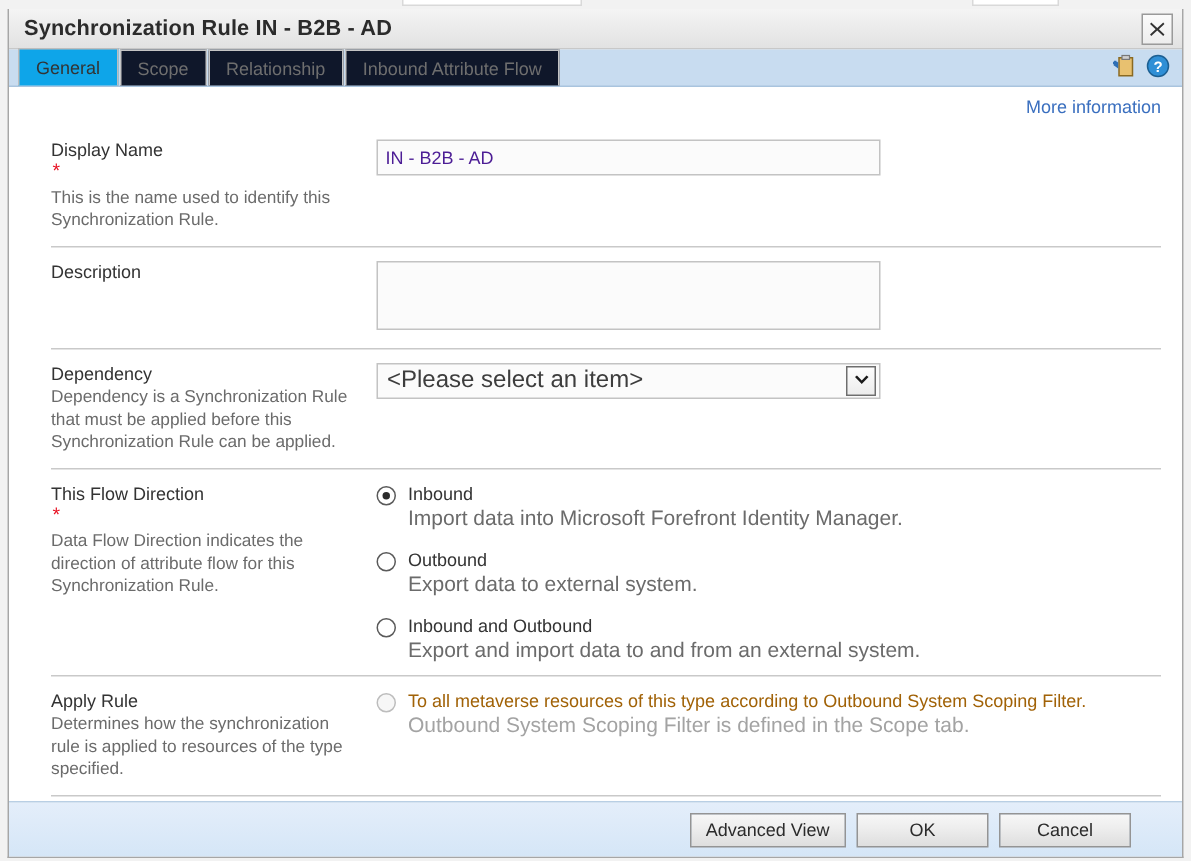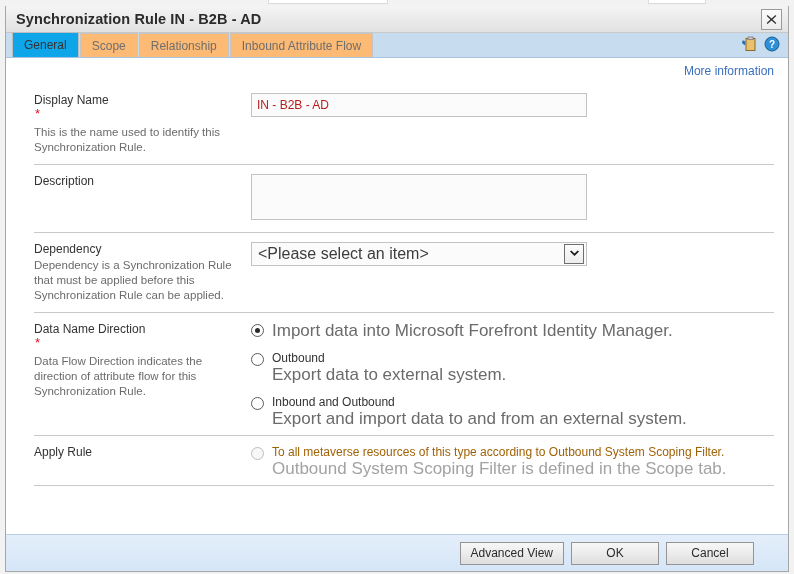--- a/index.html
+++ b/index.html
@@ -83,21 +83,21 @@
     align-items: flex-end;
     padding-left: 6px;
   }
   .tab {
     height: 24px;
     padding: 0 11px;
     display: flex;
     align-items: center;
     font-size: 12px;
     color: #6e6e6e;
-    background: #fdba74;
+    background: #0f172a;
     border: 1px solid #c4c4c4;
     border-bottom: none;
     margin-right: 1px;
     cursor: pointer;
     white-space: nowrap;
   }
   .tab.active {
     background: #0ea5e9;
     color: #333333;
     border-color: #bdbdbd;
@@ -170,21 +170,21 @@
   }
 
   
   .txtbox {
     width: 336px;
     height: 24px;
     border: 1px solid #c3c3c3;
     background: #fbfbfb;
     font-family: "Liberation Sans", sans-serif;
     font-size: 12px;
-    color: #b91c1c;
+    color: #4c1d95;
     padding: 0 5px;
     outline: none;
   }
   .txtarea {
     width: 336px;
     height: 46px;
     border: 1px solid #c3c3c3;
     background: #fbfbfb;
     font-family: "Liberation Sans", sans-serif;
     font-size: 12px;
@@ -253,21 +253,21 @@
   }
   .radio-mark.disabled.checked::after { background: #b0b0b0; }
   .radio-text { line-height: 15px; }
   .radio-main {
     font-size: 12px;
     color: #333333;
     display: block;
   }
   .radio-main.dim { color: #a16207; }
   .radio-sub {
-    font-size: 17px;
+    font-size: 14px;
     color: #6b6b6b;
     display: block;
     margin-top: 1px;
   }
   .radio-sub.dim { color: #a3a3a3; }
 
   
   .footer {
     flex: 0 0 37px;
     height: 37px;
@@ -383,29 +383,30 @@
             <svg width="11" height="8" viewBox="0 0 11 8">
               <path d="M1 1.4 L5.5 6 L10 1.4 L8.7 0.4 L5.5 3.6 L2.3 0.4 Z" fill="#1a1a1a"></path>
             </svg>
           </span>
         </div>
       </div>
     </div>
 
     <div class="section">
       <div class="sec-label">
-        <div class="lbl-title">Data Name Direction</div>
+        <div class="lbl-title">This Flow Direction</div>
         <span class="req-star">*</span>
         <div class="lbl-desc">Data Flow Direction indicates the direction of attribute flow for this Synchronization Rule.</div>
       </div>
       <div class="sec-field">
 
         <div class="radio-row">
           <span class="radio-mark checked"></span>
           <span class="radio-text">
+            <span class="radio-main">Inbound</span>
             <span class="radio-sub">Import data into Microsoft Forefront Identity Manager.</span>
           </span>
         </div>
 
         <div class="radio-row">
           <span class="radio-mark"></span>
           <span class="radio-text">
             <span class="radio-main">Outbound</span>
             <span class="radio-sub">Export data to external system.</span>
           </span>
@@ -418,20 +419,21 @@
             <span class="radio-sub">Export and import data to and from an external system.</span>
           </span>
         </div>
 
       </div>
     </div>
 
     <div class="section last">
       <div class="sec-label">
         <div class="lbl-title">Apply Rule</div>
+        <div class="lbl-desc">Determines how the synchronization rule is applied to resources of the type specified.</div>
       </div>
       <div class="sec-field">
 
 
         <div class="radio-row">
           <span class="radio-mark disabled"></span>
           <span class="radio-text">
             <span class="radio-main dim">To all metaverse resources of this type according to Outbound System Scoping Filter.</span>
             <span class="radio-sub dim">Outbound System Scoping Filter is defined in the Scope tab.</span>
           </span>

